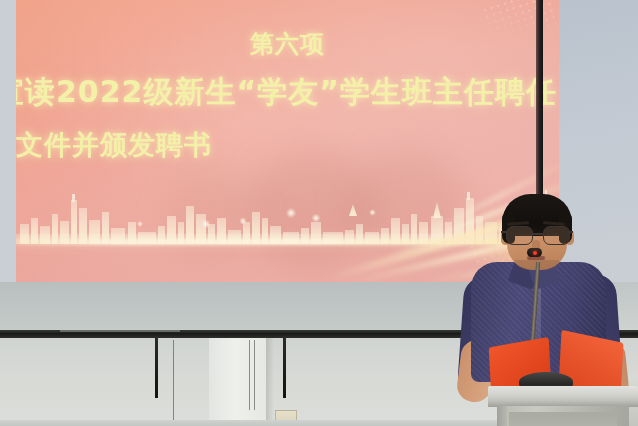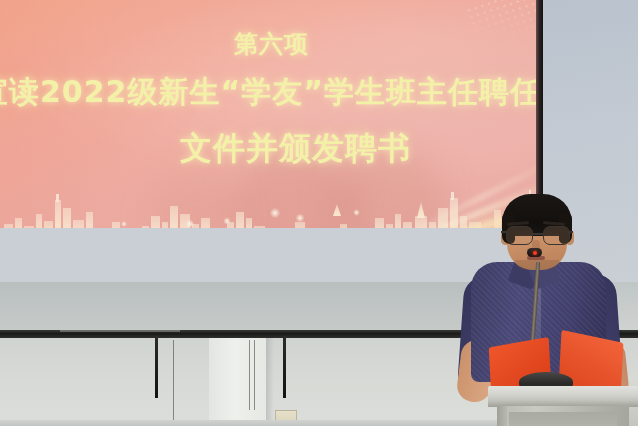--- a/index.html
+++ b/index.html
@@ -59,21 +59,21 @@
     background:linear-gradient(180deg,#e6e0c9,#d8d2b9);
     border:1px solid rgba(140,135,110,.45);
   }
   .baseboard{
     position:absolute;left:0;top:420px;width:638px;height:6px;
     background:linear-gradient(180deg,#cfd2ce,#c2c6c2);
   }
 
   
   .screen{
-    position:absolute;left:0;top:0;width:543px;height:228px;
+    position:absolute;left:16px;top:0;width:543px;height:282px;
     overflow:hidden;
     background:
       radial-gradient(150% 120% at 78% 18%, rgba(255,255,255,.20) 0%, rgba(255,255,255,0) 55%),
       linear-gradient(162deg,#f4a58a 0%, #f2a18c 18%, #f0a698 42%, #eeada4 62%, #efb2ab 80%, #eab4ae 100%);
   }
   .screen-border-r{
     position:absolute;left:536px;top:0;width:7px;height:282px;
     background:linear-gradient(90deg,#6a4f4c 0%,#2a2322 45%,#151313 100%);
   }
   .screen-vig{
@@ -159,21 +159,21 @@
     position:absolute;
     color:#f3f0a8;
     font-weight:700;
     letter-spacing:1px;
     text-shadow:0 0 6px rgba(255,255,200,.55), 0 0 14px rgba(255,240,150,.35);
     white-space:nowrap;
     font-family:"DejaVu Sans","Liberation Sans",sans-serif;
   }
   .t1{top:28px;left:0;width:543px;text-align:center;font-size:24px;}
   .t2{top:72px;left:-22px;width:543px;text-align:center;font-size:30px;}
-  .t3{top:127px;left:0;width:543px;text-align:center;font-size:32px;padding-left:24px;}
+  .t3{top:127px;left:0;width:543px;text-align:left;font-size:27px;}
 
   
   .person{position:absolute;left:455px;top:190px;width:183px;height:236px;}
   .neck{
     position:absolute;left:65px;top:62px;width:26px;height:26px;
     background:#c98e67;border-radius:6px;
   }
   .torso{
     position:absolute;left:16px;top:72px;width:135px;height:120px;
     background:

